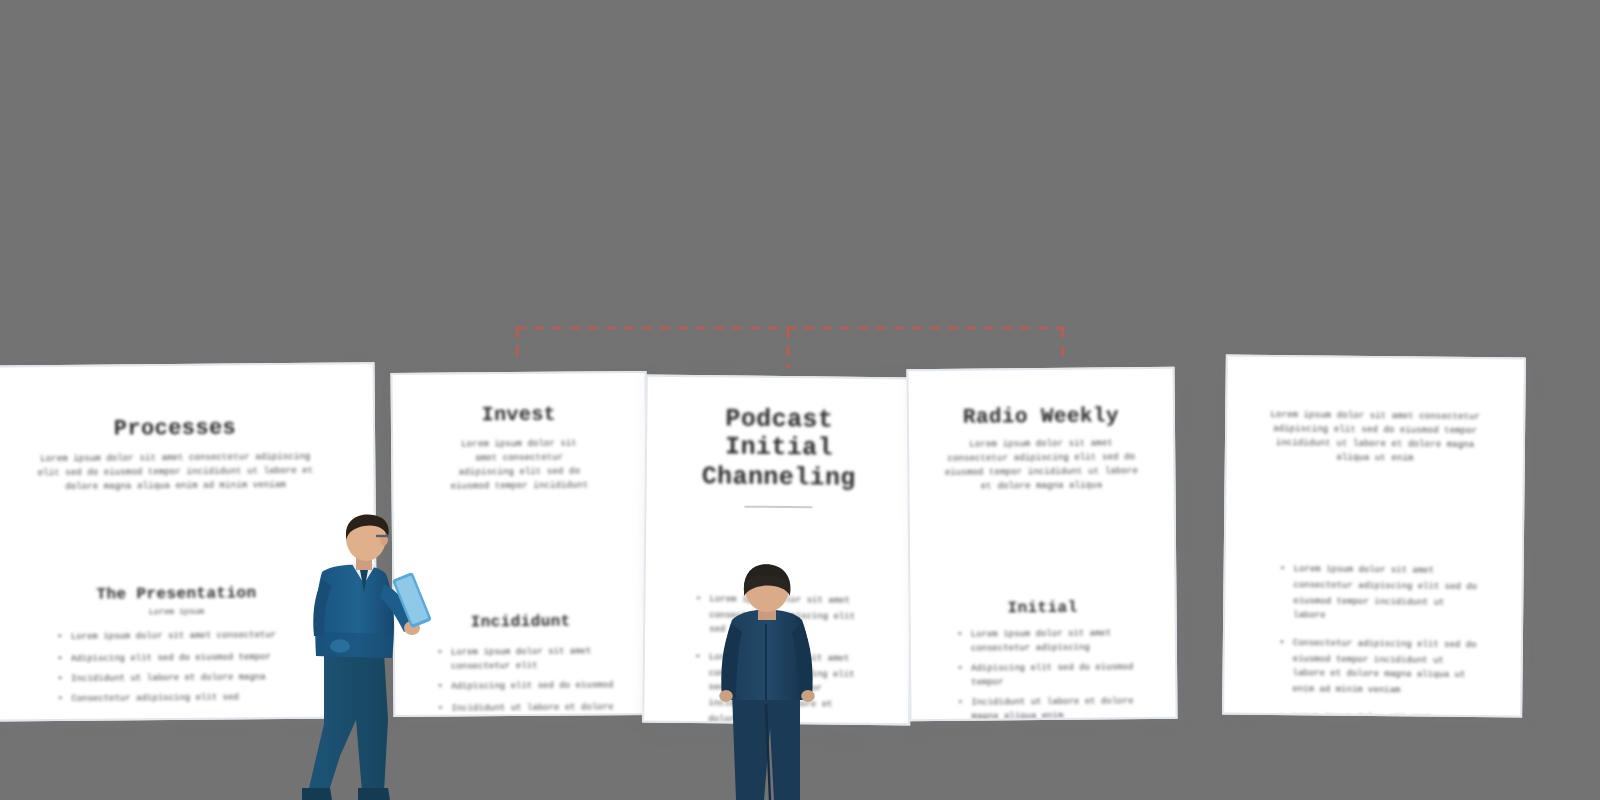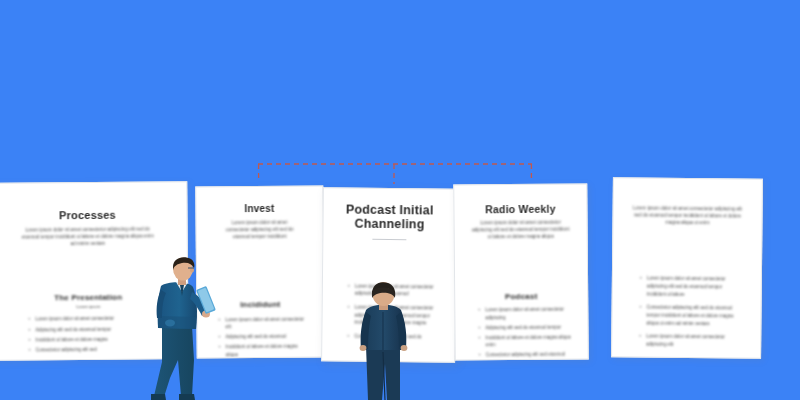--- a/index.html
+++ b/index.html
@@ -4,23 +4,23 @@
 <style>
   html, body {
     margin: 0;
     padding: 0;
     background: #ffffff;
   }
   #scene {
     position: relative;
     width: 800px;
     height: 400px;
-    background: #3b82f6;
+    background: #737373;
     overflow: hidden;
-    font-family: Liberation Sans, sans-serif;
+    font-family: Liberation Mono, monospace;
   }
 
   
   .panel {
     position: absolute;
     background: #ffffff;
     border: 1px solid #e3e6ea;
     box-shadow: 2px 2px 6px rgba(120,128,140,0.18);
     box-sizing: border-box;
     overflow: hidden;
@@ -152,21 +152,21 @@
         <li>Consectetur adipiscing elit sed do</li>
       </ul>
     </div>
   </div>
 
   <div class="panel tilt-left" id="p4" style="left:454px; top:184px; width:134px; height:176px;">
     <div class="panel-inner" style="padding:18px 10px 8px 10px;">
       <div class="blur-h big" style="font-size:10.5px;">Radio Weekly</div>
       <div class="blur-sub" style="padding:0 6px;">Lorem ipsum dolor sit amet consectetur adipiscing elit sed do eiusmod tempor incididunt ut labore et dolore magna aliqua</div>
       <div class="spacer-xl" style="height:52px;"></div>
-      <div class="blur-h2">Podcast</div>
+      <div class="blur-h2">Initial</div>
       <ul class="bullets" style="padding:0 6px 0 12px; margin-top:5px;">
         <li>Lorem ipsum dolor sit amet consectetur adipiscing</li>
         <li>Adipiscing elit sed do eiusmod tempor</li>
         <li>Incididunt ut labore et dolore magna aliqua enim</li>
         <li>Consectetur adipiscing elit sed eiusmod</li>
       </ul>
     </div>
   </div>
 
   <div class="panel tilt-right" id="p5" style="left:612px; top:178px; width:150px; height:180px;">

